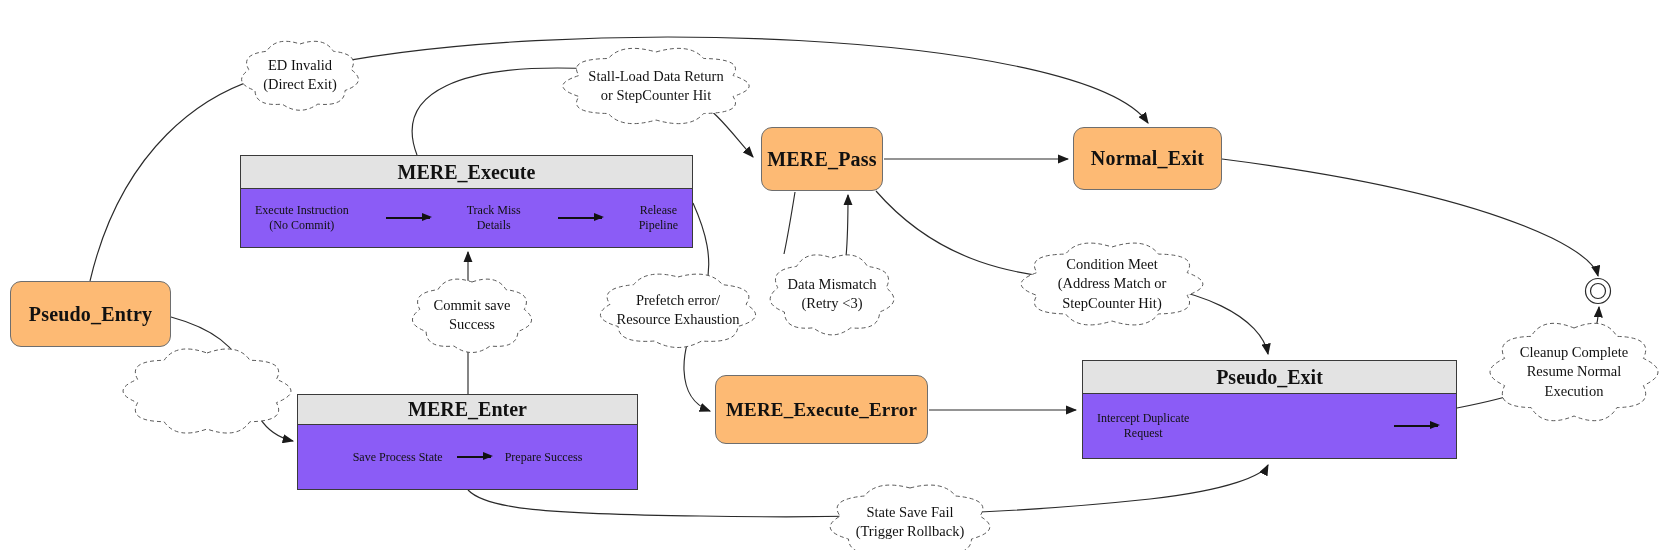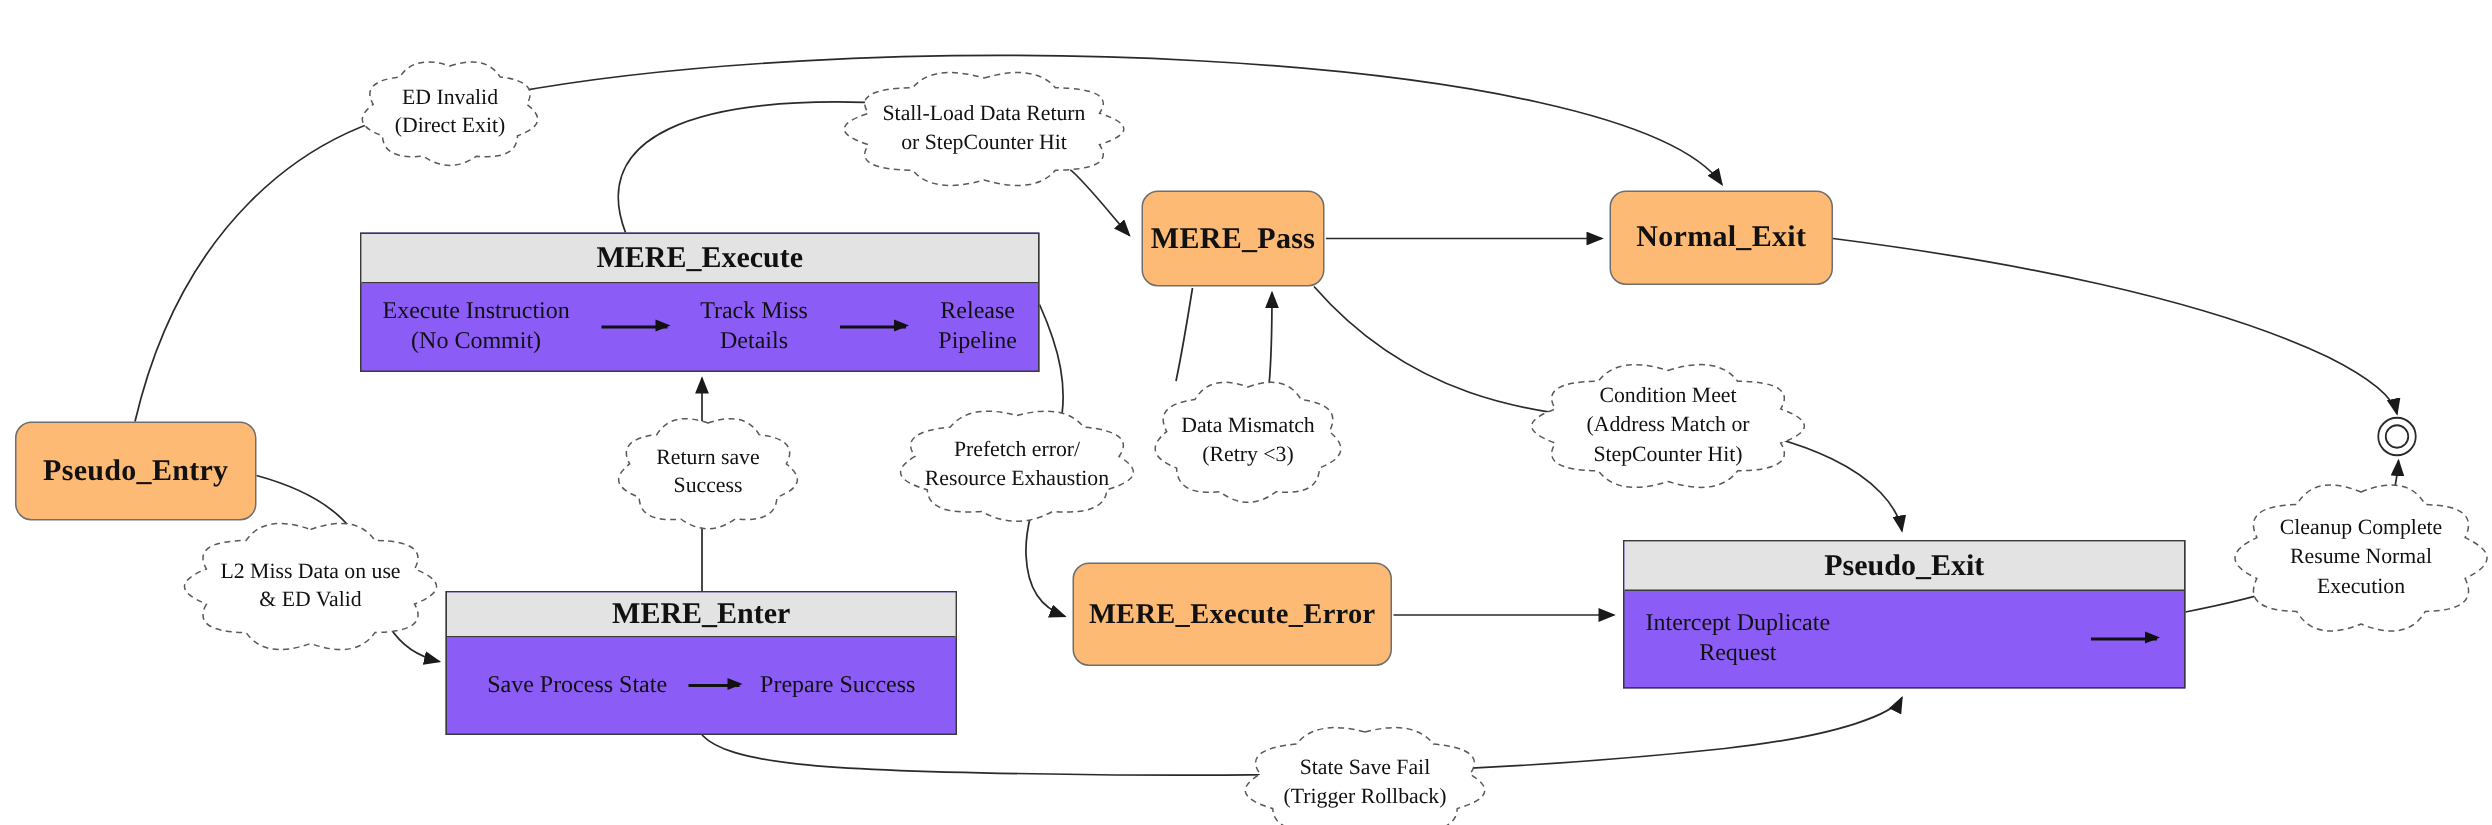--- a/index.html
+++ b/index.html
@@ -17,21 +17,21 @@
   .composite{
     position:absolute;z-index:3;background:#8b5cf6;border:1.6px solid #3a3a3a;box-sizing:border-box;
     display:flex;flex-direction:column;
   }
   .composite .title{
     background:#e3e3e3;border-bottom:1.6px solid #3a3a3a;text-align:center;
     font-weight:bold;font-size:20px;display:flex;align-items:center;justify-content:center;
   }
   .composite .body{
     flex:1;display:flex;align-items:center;justify-content:space-between;
-    padding:6px 14px;font-size:16px;line-height:1.25;
+    padding:6px 14px;font-size:12px;line-height:1.25;
   }
   .step{white-space:pre-line;text-align:center;}
   .harrow{position:relative;height:1.4px;background:#111;flex:0 0 auto;width:44px;margin:0 4px;}
   .harrow::after{
     content:"";position:absolute;right:-2px;top:-4.2px;width:0;height:0;
     border-left:10px solid #111;border-top:4.8px solid transparent;border-bottom:4.8px solid transparent;
   }
   
   .cloud{
     position:absolute;z-index:2;display:flex;align-items:center;justify-content:center;
@@ -98,36 +98,34 @@
         <path d="M 86.0 7.0 Q 119.0 -3.5 132.4 14.1 Q 172.3 14.6 161.1 32.6 Q 192.7 44.0 161.1 55.4 Q 172.3 73.4 132.4 73.9 Q 119.0 91.5 86.0 81.0 Q 53.0 91.5 39.6 73.9 Q -0.3 73.4 10.9 55.4 Q -20.7 44.0 10.9 32.6 Q -0.3 14.6 39.6 14.1 Q 53.0 -3.5 86.0 7.0 Z" fill="#ffffff" stroke="#595959" stroke-width="1" stroke-dasharray="4 3"></path>
       </svg>
     <span class="txt">Condition Meet
 (Address Match or
 StepCounter Hit)</span>
   </div>
   <div class="cloud" style="left:412px;top:253px;width:120px;height:80px">
       <svg width="120" height="80" class="cloud-svg">
         <path d="M 60.0 7.0 Q 84.2 -1.4 94.1 14.7 Q 121.2 18.0 112.2 34.3 Q 129.6 47.6 105.9 56.5 Q 105.5 73.7 78.1 71.0 Q 60.0 84.0 41.9 71.0 Q 14.5 73.7 14.1 56.5 Q -9.6 47.6 7.8 34.3 Q -1.2 18.0 25.9 14.7 Q 35.8 -1.4 60.0 7.0 Z" fill="#ffffff" stroke="#595959" stroke-width="1" stroke-dasharray="4 3"></path>
       </svg>
-    <span class="txt">Return save
+    <span class="txt">Commit save
 Success</span>
   </div>
   <div class="cloud" style="left:602px;top:248px;width:152px;height:80px">
       <svg width="152" height="80" class="cloud-svg">
         <path d="M 76.0 7.0 Q 107.5 -1.4 120.4 14.7 Q 155.7 18.0 144.0 34.3 Q 166.7 47.6 135.8 56.5 Q 135.2 73.7 99.6 71.0 Q 76.0 84.0 52.4 71.0 Q 16.8 73.7 16.2 56.5 Q -14.7 47.6 8.0 34.3 Q -3.7 18.0 31.6 14.7 Q 44.5 -1.4 76.0 7.0 Z" fill="#ffffff" stroke="#595959" stroke-width="1" stroke-dasharray="4 3"></path>
       </svg>
     <span class="txt">Prefetch error/
 Resource Exhaustion</span>
   </div>
   <div class="cloud" style="left:127px;top:324px;width:160px;height:90px">
       <svg width="160" height="90" class="cloud-svg">
         <path d="M 80.0 7.0 Q 110.5 -3.8 122.9 14.3 Q 159.8 14.8 149.4 33.3 Q 178.6 45.0 149.4 56.7 Q 159.8 75.2 122.9 75.7 Q 110.5 93.8 80.0 83.0 Q 49.5 93.8 37.1 75.7 Q 0.2 75.2 10.6 56.7 Q -18.6 45.0 10.6 33.3 Q 0.2 14.8 37.1 14.3 Q 49.5 -3.8 80.0 7.0 Z" fill="#ffffff" stroke="#595959" stroke-width="1" stroke-dasharray="4 3"></path>
       </svg>
-    <span class="txt">L2 Miss Data on use
-&amp; ED Valid</span>
   </div>
   <div class="cloud" style="left:832px;top:459px;width:156px;height:82px">
       <svg width="156" height="82" class="cloud-svg">
         <path d="M 78.0 7.0 Q 110.4 -1.6 123.6 15.0 Q 160.0 18.3 147.9 35.1 Q 171.3 48.9 139.5 58.0 Q 138.9 75.8 102.3 72.9 Q 78.0 86.4 53.7 72.9 Q 17.1 75.8 16.5 58.0 Q -15.3 48.9 8.1 35.1 Q -4.0 18.3 32.4 15.0 Q 45.6 -1.6 78.0 7.0 Z" fill="#ffffff" stroke="#595959" stroke-width="1" stroke-dasharray="4 3"></path>
       </svg>
     <span class="txt">State Save Fail
 (Trigger Rollback)</span>
   </div>
   <div class="cloud" style="left:1494px;top:299px;width:160px;height:102px">
       <svg width="160" height="102" class="cloud-svg">

